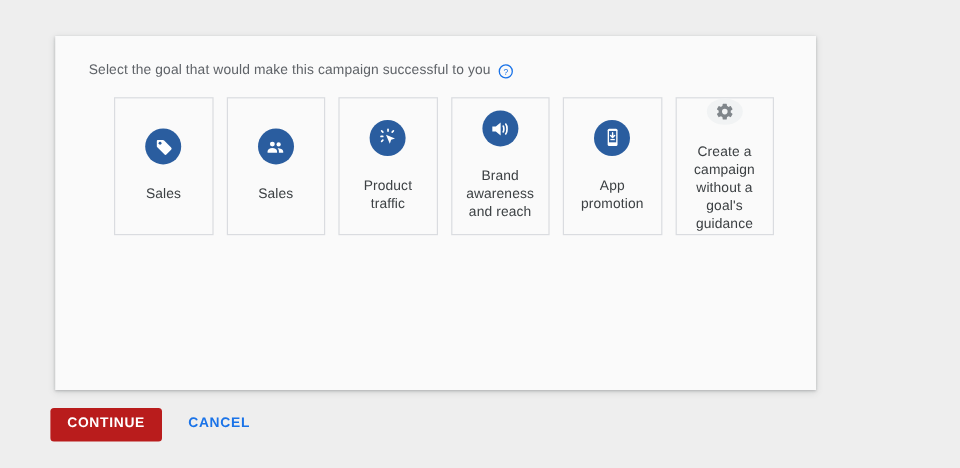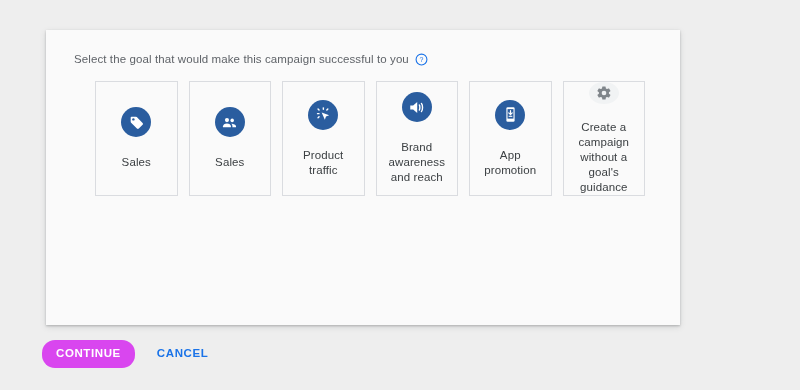--- a/index.html
+++ b/index.html
@@ -112,24 +112,24 @@
 
   
   .actions {
     position: absolute;
     left: 42px;
     top: 340px;
     display: flex;
     align-items: center;
   }
   .btn-continue {
-    background: #d946ef;
+    background: #b91c1c;
     color: #ffffff;
     border: none;
-    border-radius: 13px;
+    border-radius: 3px;
     font-family: "Liberation Sans", sans-serif;
     font-size: 11.5px;
     font-weight: bold;
     letter-spacing: 0.6px;
     padding: 8px 14px;
     cursor: pointer;
     line-height: 1;
   }
   .btn-cancel {
     background: transparent;

